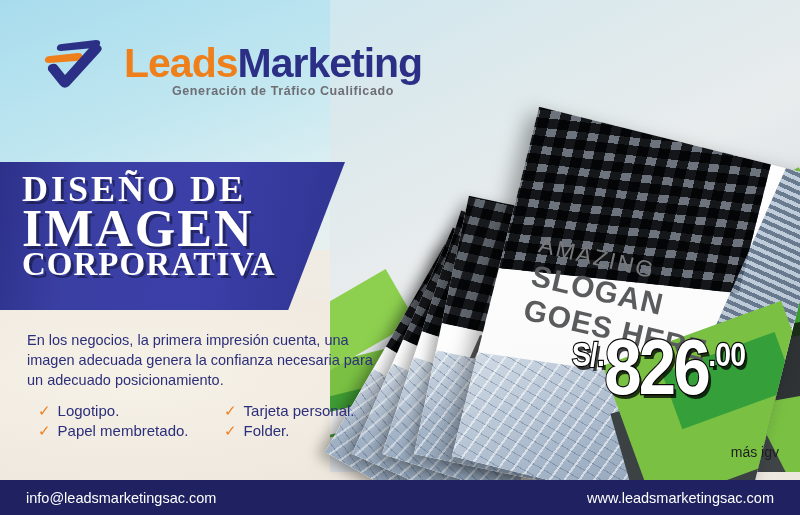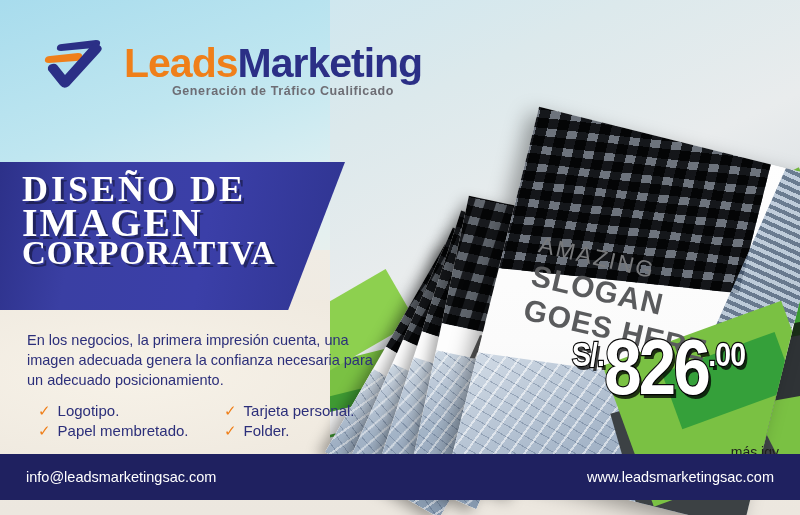--- a/index.html
+++ b/index.html
@@ -193,21 +193,21 @@
   }
   .headline {
     position:absolute; left:22px; top:172px; width:320px;
     font-family:"Liberation Serif", serif;
     color:#fff;
     font-weight:bold;
     text-shadow:3px 3px 0 rgba(0,0,0,.38);
     line-height:.96;
   }
   .hl-1 { font-size:36px; letter-spacing:3px; transform:scaleX(1.0); }
-  .hl-2 { font-size:40px; letter-spacing:2px; margin-top:-3px;font-family:Liberation Serif, serif; }
+  .hl-2 { font-size:52px; letter-spacing:2px; margin-top:-3px;font-family:Liberation Serif, serif; }
   .hl-3 { font-size:33px; letter-spacing:1px; margin-top:-4px; }
 
   
   .body-copy {
     position:absolute; left:27px; top:330px; width:360px;
     color:#2c2f7a; font-size:14.5px; line-height:1.38;
   }
   .bullets {
     position:absolute; left:38px; top:402px; width:330px;
     display:grid; grid-template-columns:186px 150px; row-gap:3px;
@@ -249,21 +249,21 @@
   }
   .lt-orange { color:#ef7f1a; }
   .lt-navy { color:#2b2f86; }
   .tagline {
     position:absolute; left:128px; top:48px;
     font-size:12.5px; color:#6d6d74; letter-spacing:.6px;font-weight:bold;
   }
 
   
   .footer {
-    position:absolute; left:0; bottom:15px; width:800px; height:46px;
+    position:absolute; left:0; bottom:0; width:800px; height:35px;
     background:#1f2160;
     display:flex; align-items:center; justify-content:space-between;
     padding:0 26px;
   }
   .footer span { color:#fff; font-size:14.5px; }
 </style>
 </head>
 <body>
 
 <div class="banner">

